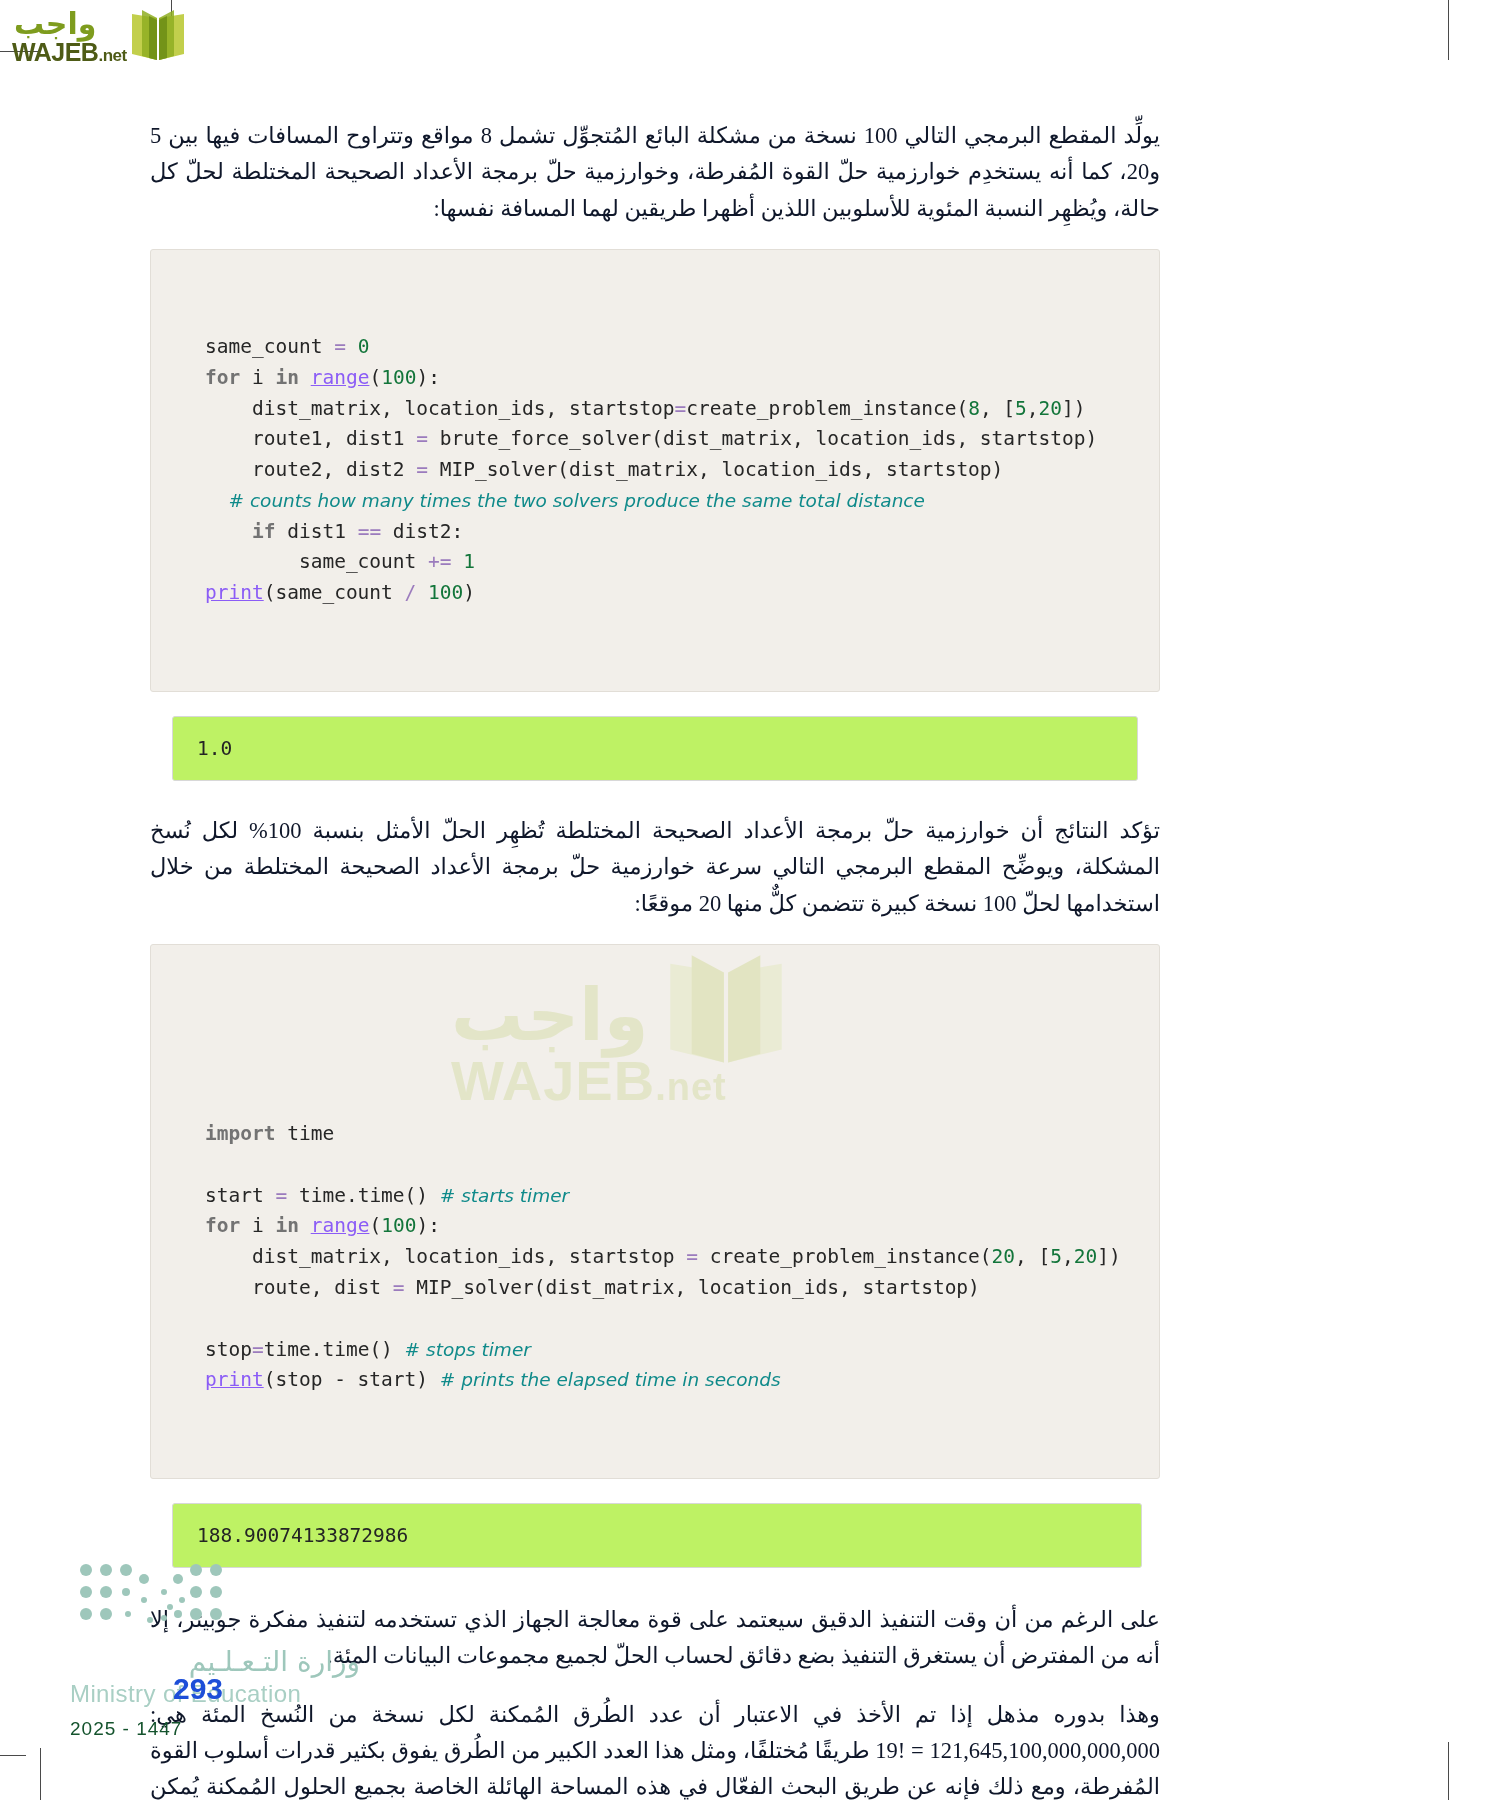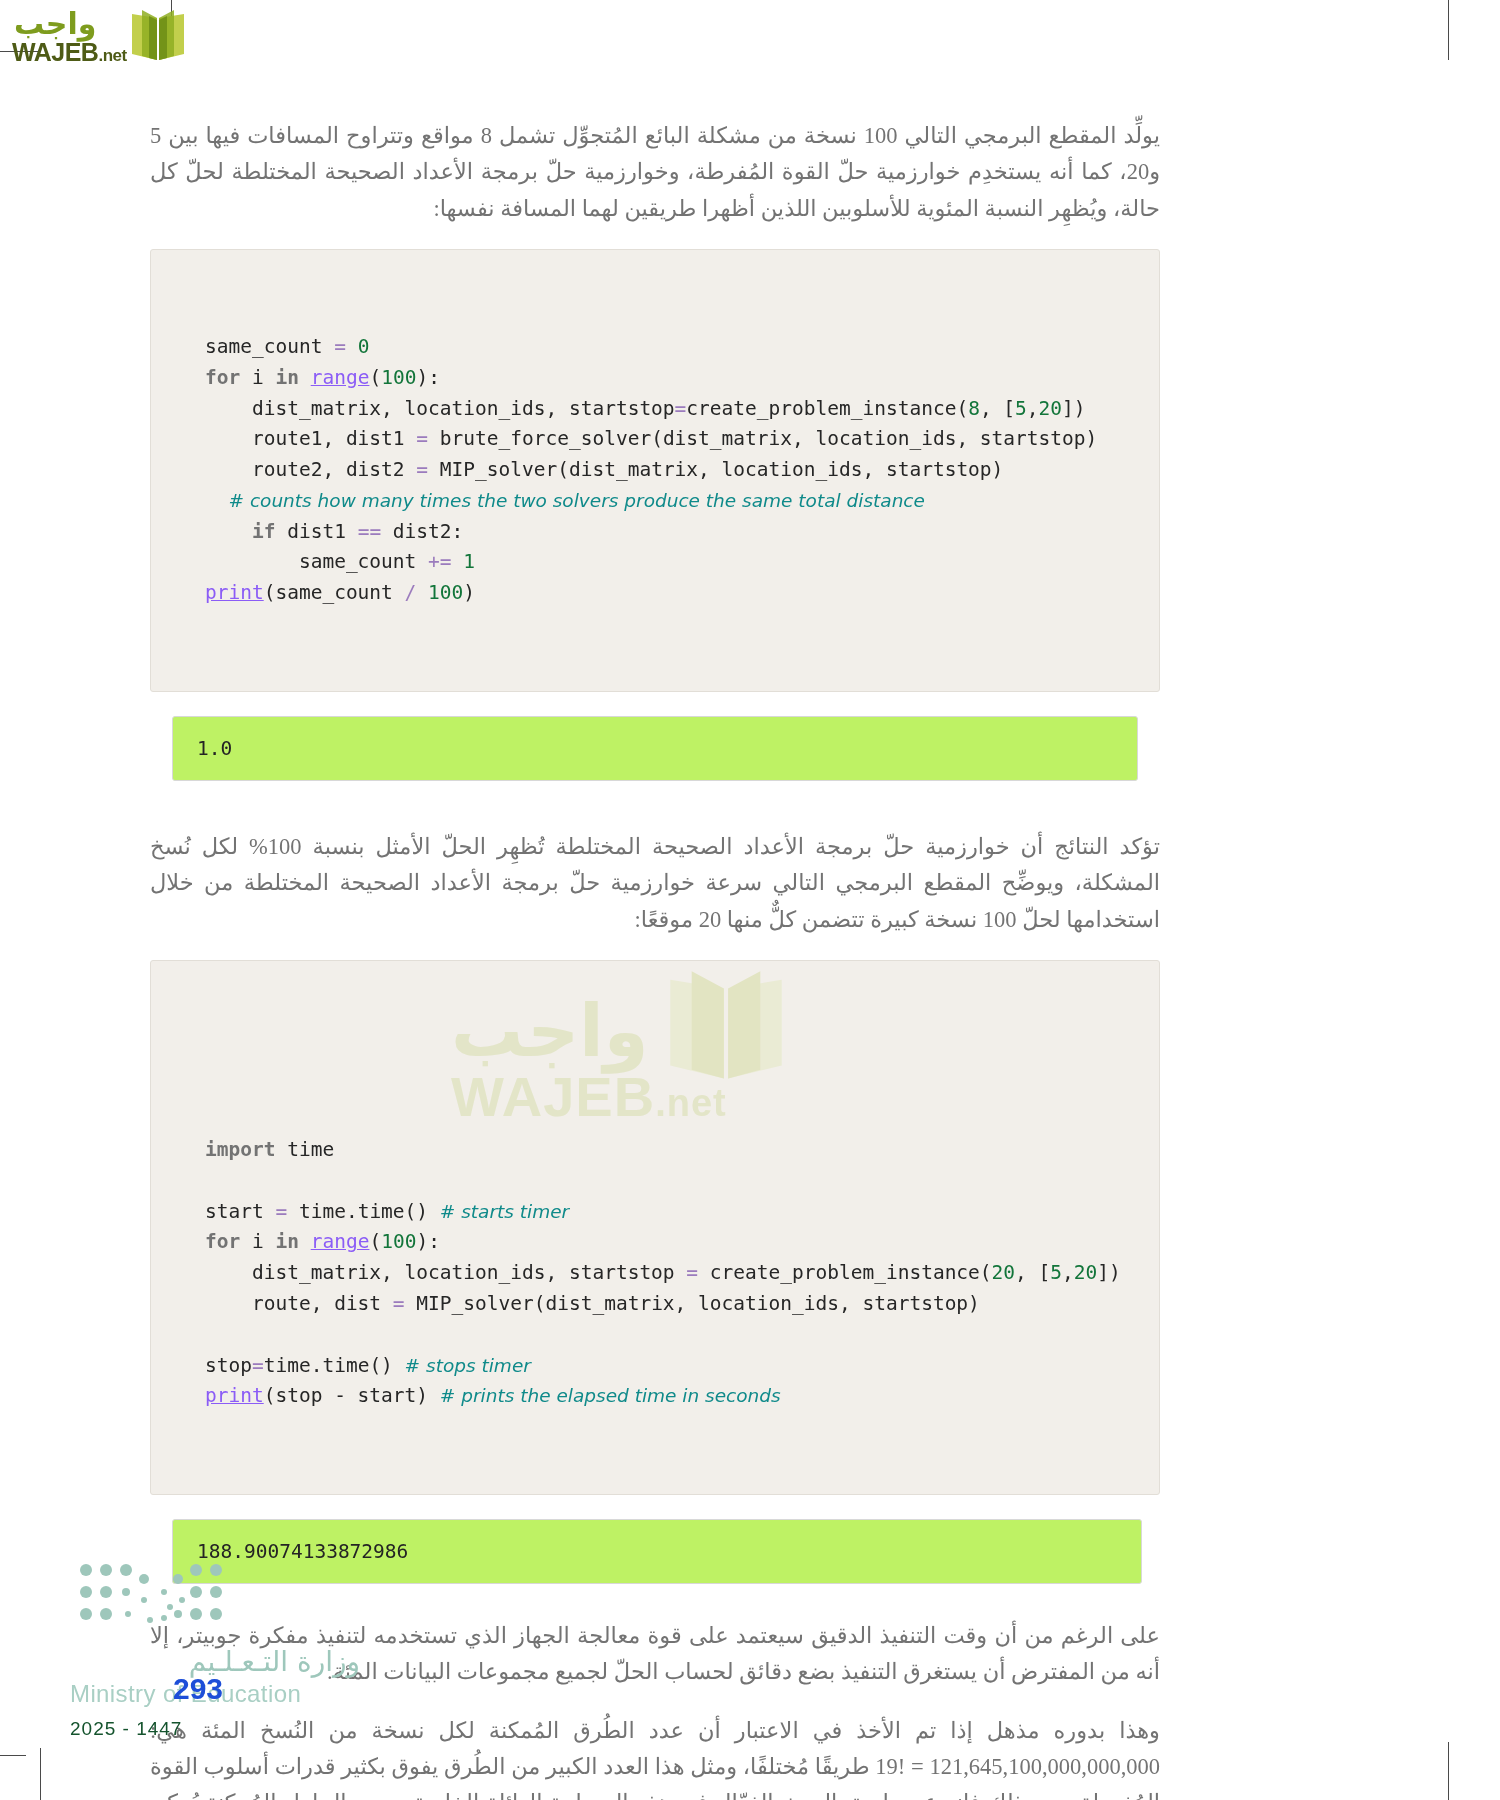--- a/index.html
+++ b/index.html
@@ -81,21 +81,21 @@
     width: 1010px;
   }
 
   p.ar {
     direction: rtl;
     text-align: justify;
     font-family: "Liberation Serif", "DejaVu Serif", serif;
     font-size: 22.5px;
     line-height: 1.62;
     margin: 0;
-    color: #737373;
+    color: #0f172a;
   }
   .para-intro { margin: 0 0 0 0; }
 
   
   .code-block {
     position: relative;
     background: #f2efea;
     border: 1px solid #e2ded7;
     border-radius: 3px;
     font-family: "DejaVu Sans Mono", "Liberation Mono", monospace;
@@ -237,21 +237,21 @@
     <p class="ar para-intro">يولِّد المقطع البرمجي التالي 100 نسخة من مشكلة البائع المُتجوِّل تشمل 8 مواقع وتتراوح المسافات فيها بين 5 و20، كما أنه يستخدِم خوارزمية حلّ القوة المُفرطة، وخوارزمية حلّ برمجة الأعداد الصحيحة المختلطة لحلّ كل حالة، ويُظهِر النسبة المئوية للأسلوبين اللذين أظهرا طريقين لهما المسافة نفسها:</p>
 
     <div class="code-block" id="code1" style="margin-top:22px;">
       <div class="code-inner" id="code1-inner"><div><span>same_count </span><span class="op">=</span><span> </span><span class="num">0</span></div><div><span class="kw">for</span><span> i </span><span class="kw">in</span><span> </span><span class="fn">range</span><span>(</span><span class="num">100</span><span>):</span></div><div><span>    dist_matrix, location_ids, startstop</span><span class="op">=</span><span>create_problem_instance(</span><span class="num">8</span><span>, [</span><span class="num">5</span><span>,</span><span class="num">20</span><span>])</span></div><div><span>    route1, dist1 </span><span class="op">=</span><span> brute_force_solver(dist_matrix, location_ids, startstop)</span></div><div><span>    route2, dist2 </span><span class="op">=</span><span> MIP_solver(dist_matrix, location_ids, startstop)</span></div><div><span class="cm">    # counts how many times the two solvers produce the same total distance</span></div><div><span>    </span><span class="kw">if</span><span> dist1 </span><span class="op">==</span><span> dist2:</span></div><div><span>        same_count </span><span class="op">+=</span><span> </span><span class="num">1</span></div><div><span class="fn">print</span><span>(same_count </span><span class="op">/</span><span> </span><span class="num">100</span><span>)</span></div></div>
     </div>
 
     <div class="out-box" style="margin:24px 22px 0 22px;">
       <span>1.0</span>
     </div>
 
-    <p class="ar" style="margin-top:48px;">تؤكد النتائج أن خوارزمية حلّ برمجة الأعداد الصحيحة المختلطة تُظهِر الحلّ الأمثل بنسبة 100% لكل نُسخ المشكلة، ويوضِّح المقطع البرمجي التالي سرعة خوارزمية حلّ برمجة الأعداد الصحيحة المختلطة من خلال استخدامها لحلّ 100 نسخة كبيرة تتضمن كلٌّ منها 20 موقعًا:</p>
+    <p class="ar" style="margin-top:32px;">تؤكد النتائج أن خوارزمية حلّ برمجة الأعداد الصحيحة المختلطة تُظهِر الحلّ الأمثل بنسبة 100% لكل نُسخ المشكلة، ويوضِّح المقطع البرمجي التالي سرعة خوارزمية حلّ برمجة الأعداد الصحيحة المختلطة من خلال استخدامها لحلّ 100 نسخة كبيرة تتضمن كلٌّ منها 20 موقعًا:</p>
 
     <div class="code-block" id="code2" style="margin-top:22px;">
       <div class="wm wm-ar" style="left:300px; top:14px;">واجب</div>
       <svg class="wm" style="left:505px; top:6px; width:140px; height:120px;" viewBox="0 0 64 56">
         <path d="M31 10 L31 52 L6 46 L6 6 Z" fill="#eaebd4"></path>
         <path d="M33 10 L33 52 L58 46 L58 6 Z" fill="#eaebd4"></path>
         <path d="M31 10 L31 52 L16 48 L16 2 Z" fill="#e2e4c2"></path>
         <path d="M33 10 L33 52 L48 48 L48 2 Z" fill="#e2e4c2"></path>
       </svg>
       <div class="wm wm-en" style="left:300px; top:92px;"><span>WAJEB</span><span class="dotnet">.net</span></div>

